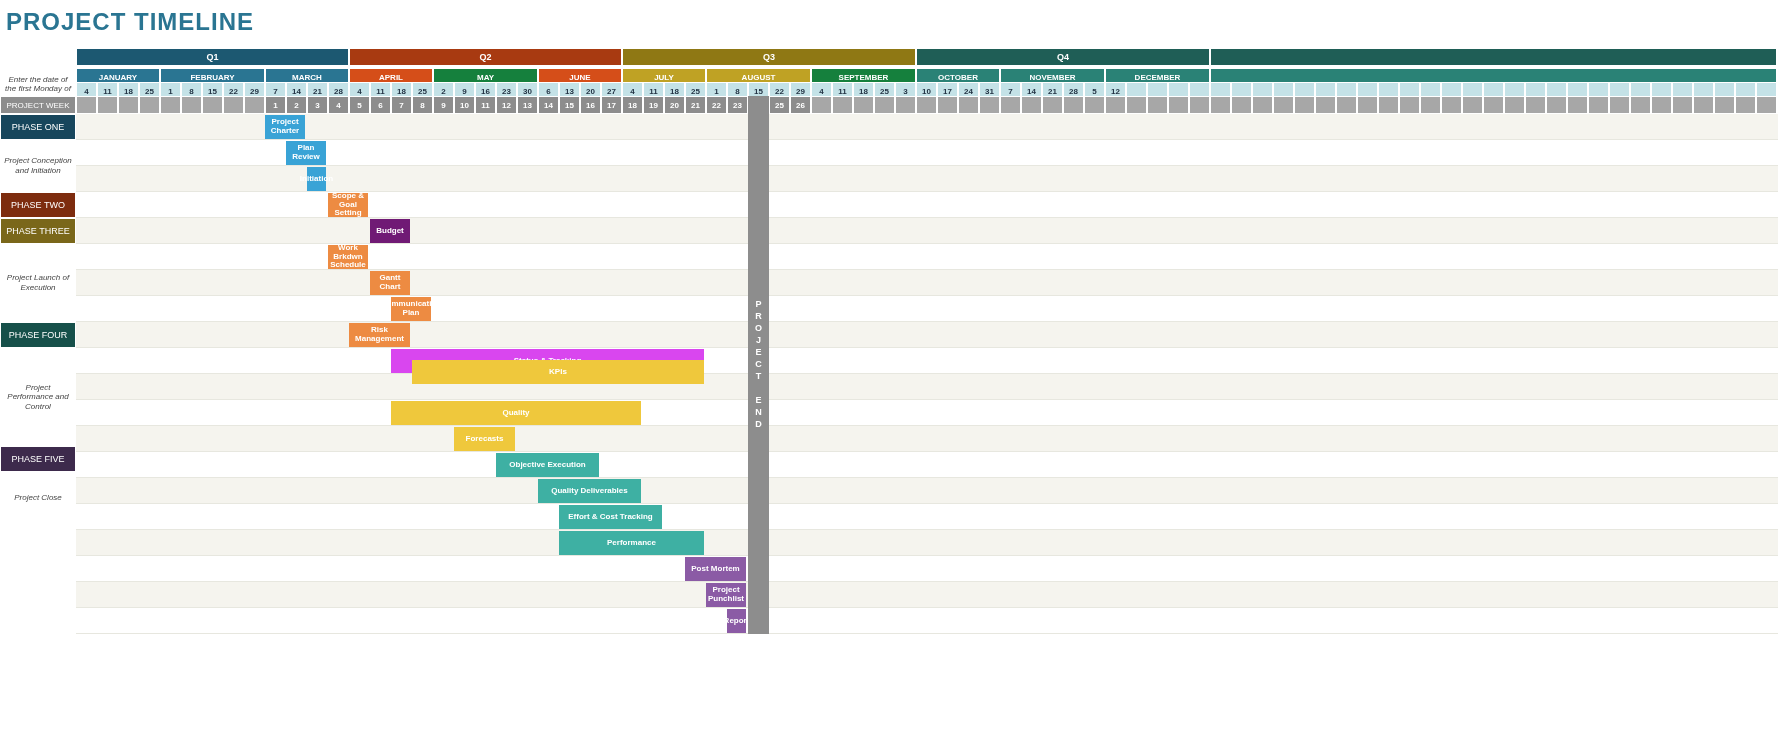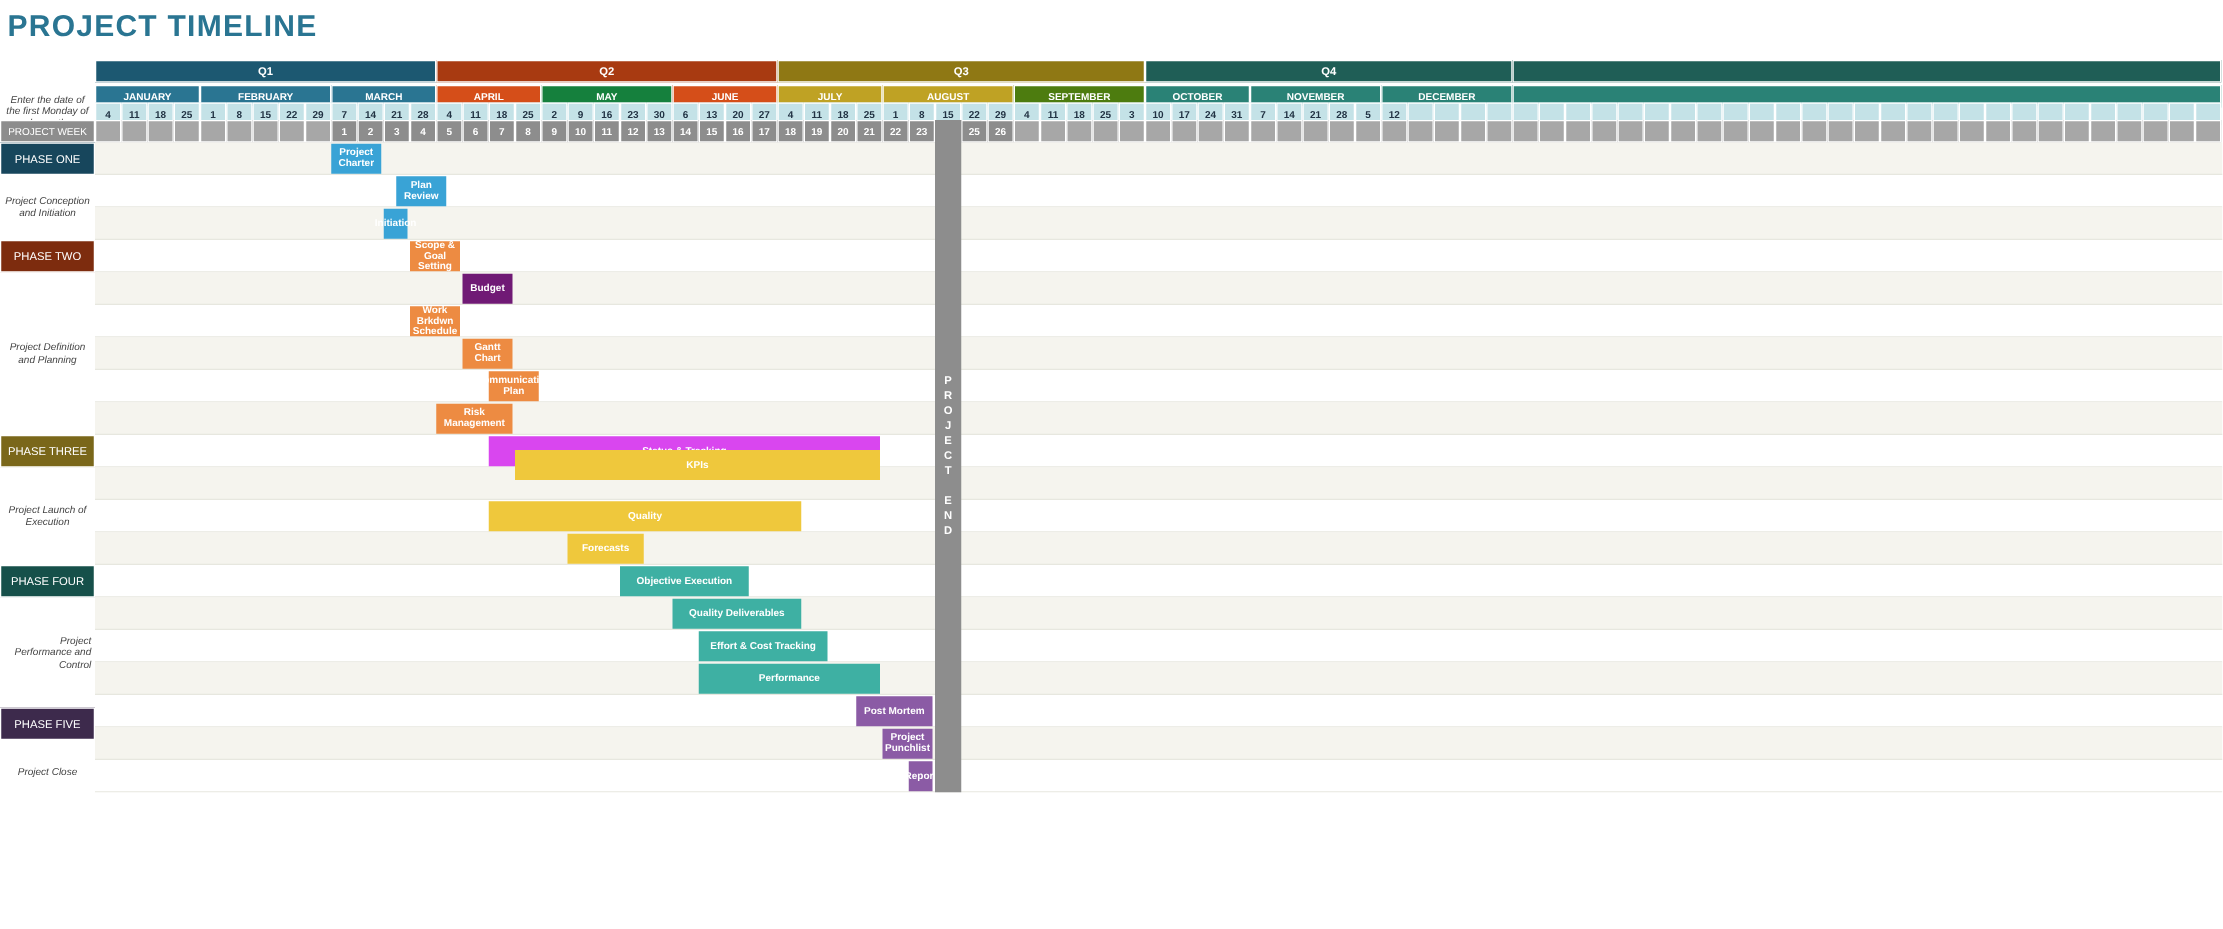--- a/index.html
+++ b/index.html
@@ -28,21 +28,21 @@
     <div class="grid" style="grid-auto-rows: 14px;">
       <div class="sidebar side-note"></div>
       <div class="cell" style="background: rgb(42, 117, 146); grid-column: span 4; font-size: 8px;">JANUARY</div>
       <div class="cell" style="background: rgb(42, 117, 146); grid-column: span 5; font-size: 8px;">FEBRUARY</div>
       <div class="cell" style="background: rgb(42, 117, 146); grid-column: span 4; font-size: 8px;">MARCH</div>
       <div class="cell" style="background: rgb(213, 78, 25); grid-column: span 4; font-size: 8px;">APRIL</div>
       <div class="cell" style="background: #15803d; grid-column: span 5; font-size: 8px;">MAY</div>
       <div class="cell" style="background: rgb(213, 78, 25); grid-column: span 4; font-size: 8px;">JUNE</div>
       <div class="cell" style="background: rgb(191, 162, 36); grid-column: span 4; font-size: 8px;">JULY</div>
       <div class="cell" style="background: rgb(191, 162, 36); grid-column: span 5; font-size: 8px;">AUGUST</div>
-      <div class="cell" style="background: #4d7c0f; grid-column: span 5; font-size: 8px;">SEPTEMBER</div>
+      <div class="cell" style="background: #15803d; grid-column: span 5; font-size: 8px;">SEPTEMBER</div>
       <div class="cell" style="background: rgb(42, 130, 118); grid-column: span 4; font-size: 8px;">OCTOBER</div>
       <div class="cell" style="background: rgb(42, 130, 118); grid-column: span 5; font-size: 8px;">NOVEMBER</div>
       <div class="cell" style="background: rgb(42, 130, 118); grid-column: span 5; font-size: 8px;">DECEMBER</div>
       <div class="cell" style="background: rgb(42, 130, 118); grid-column: span 27;"></div>
     </div>
     <div class="grid" style="grid-auto-rows: 14px;">
       <div class="sidebar side-note">Enter the date of the first Monday of each month --&gt;</div>
       <div class="cell" style="background: rgb(196, 226, 231); color: rgb(34, 51, 68); font-size: 8px;">4</div>
       <div class="cell" style="background: rgb(196, 226, 231); color: rgb(34, 51, 68); font-size: 8px;">11</div>
       <div class="cell" style="background: rgb(196, 226, 231); color: rgb(34, 51, 68); font-size: 8px;">18</div>
@@ -207,25 +207,24 @@
       <div class="cell" style="background: rgb(167, 167, 167); font-size: 8px;"></div>
       <div class="cell" style="background: rgb(167, 167, 167); font-size: 8px;"></div>
       <div class="cell" style="background: rgb(167, 167, 167); font-size: 8px;"></div>
       <div class="cell" style="background: rgb(167, 167, 167); font-size: 8px;"></div>
     </div>
     <div style="position: relative; display: flex;">
       <div style="width: 76px; flex-shrink: 0; height: 520px;">
         <div class="sidebar" style="background: rgb(23, 70, 92); height: 26px;">PHASE ONE</div>
         <div class="sidebar side-note" style="height: 52px;">Project Conception and Initiation</div>
         <div class="sidebar" style="background: rgb(125, 44, 14); height: 26px;">PHASE TWO</div>
-        <div class="sidebar side-note" style="height: 130px;">Project Definition and Planning</div>
         <div class="sidebar" style="background: rgb(122, 103, 26); height: 26px;">PHASE THREE</div>
         <div class="sidebar side-note" style="height: 78px;">Project Launch of Execution</div>
         <div class="sidebar" style="background: rgb(22, 80, 74); height: 26px;">PHASE FOUR</div>
-        <div class="sidebar side-note" style="height: 88px; text-align: right;">Project Performance and Control</div>
+        <div class="sidebar side-note" style="height: 98px;">Project Performance and Control</div>
         <div class="sidebar" style="background: rgb(61, 42, 76); height: 26px;">PHASE FIVE</div>
         <div class="sidebar side-note" style="height: 52px;">Project Close</div>
       </div>
       <div style="position: relative; flex: 1 1 0%; height: 520px;">
         <div class="row-line" style="position: absolute; left: 0px; right: 0px; top: 0px; height: 26px; background: rgb(245, 244, 238);"></div>
         <div class="row-line" style="position: absolute; left: 0px; right: 0px; top: 26px; height: 26px; background: rgb(255, 255, 255);"></div>
         <div class="row-line" style="position: absolute; left: 0px; right: 0px; top: 52px; height: 26px; background: rgb(245, 244, 238);"></div>
         <div class="row-line" style="position: absolute; left: 0px; right: 0px; top: 78px; height: 26px; background: rgb(255, 255, 255);"></div>
         <div class="row-line" style="position: absolute; left: 0px; right: 0px; top: 104px; height: 26px; background: rgb(245, 244, 238);"></div>
         <div class="row-line" style="position: absolute; left: 0px; right: 0px; top: 130px; height: 26px; background: rgb(255, 255, 255);"></div>
@@ -238,21 +237,21 @@
         <div class="row-line" style="position: absolute; left: 0px; right: 0px; top: 312px; height: 26px; background: rgb(245, 244, 238);"></div>
         <div class="row-line" style="position: absolute; left: 0px; right: 0px; top: 338px; height: 26px; background: rgb(255, 255, 255);"></div>
         <div class="row-line" style="position: absolute; left: 0px; right: 0px; top: 364px; height: 26px; background: rgb(245, 244, 238);"></div>
         <div class="row-line" style="position: absolute; left: 0px; right: 0px; top: 390px; height: 26px; background: rgb(255, 255, 255);"></div>
         <div class="row-line" style="position: absolute; left: 0px; right: 0px; top: 416px; height: 26px; background: rgb(245, 244, 238);"></div>
         <div class="row-line" style="position: absolute; left: 0px; right: 0px; top: 442px; height: 26px; background: rgb(255, 255, 255);"></div>
         <div class="row-line" style="position: absolute; left: 0px; right: 0px; top: 468px; height: 26px; background: rgb(245, 244, 238);"></div>
         <div class="row-line" style="position: absolute; left: 0px; right: 0px; top: 494px; height: 26px; background: rgb(255, 255, 255);"></div>
         <div style="position: absolute; top: -18px; bottom: 0px; left: 672px; width: 21px; background: rgb(141, 141, 141); display: flex; align-items: center; justify-content: center; writing-mode: vertical-rl; text-orientation: upright; color: rgb(255, 255, 255); font-size: 9px; font-weight: bold; letter-spacing: 2px; z-index: 3; height: 538px;">PROJECT END</div>
         <div class="task" style="left: 189px; width: 40px; top: 1px; height: 24px; background: rgb(57, 163, 214); z-index: 2;">Project Charter</div>
-        <div class="task" style="left: 210px; width: 40px; top: 27px; height: 24px; background: rgb(57, 163, 214); z-index: 2; margin-left: 31px;">Plan Review</div>
+        <div class="task" style="left: 210px; width: 40px; top: 27px; height: 24px; background: rgb(57, 163, 214); z-index: 2;">Plan Review</div>
         <div class="task" style="left: 231px; width: 19px; top: 53px; height: 24px; background: rgb(57, 163, 214); z-index: 2;">Initiation</div>
         <div class="task" style="left: 252px; width: 40px; top: 79px; height: 24px; background: rgb(237, 139, 66); z-index: 2;">Scope &amp; Goal Setting</div>
         <div class="task" style="left: 294px; width: 40px; top: 105px; height: 24px; background: #701a75; z-index: 2;">Budget</div>
         <div class="task" style="left: 252px; width: 40px; top: 131px; height: 24px; background: rgb(237, 139, 66); z-index: 2;">Work Brkdwn Schedule</div>
         <div class="task" style="left: 294px; width: 40px; top: 157px; height: 24px; background: rgb(237, 139, 66); z-index: 2;">Gantt Chart</div>
         <div class="task" style="left: 315px; width: 40px; top: 183px; height: 24px; background: rgb(237, 139, 66); z-index: 2;">Communication Plan</div>
         <div class="task" style="left: 273px; width: 61px; top: 209px; height: 24px; background: rgb(237, 139, 66); z-index: 2;">Risk Management</div>
         <div class="task" style="left: 315px; width: 313px; top: 235px; height: 24px; background: #d946ef; z-index: 2;">Status &amp; Tracking</div>
         <div class="task" style="left: 336px; width: 292px; top: 246px; height: 24px; background: rgb(239, 200, 60); z-index: 2;">KPIs</div>
         <div class="task" style="left: 315px; width: 250px; top: 287px; height: 24px; background: rgb(239, 200, 60); z-index: 2;">Quality</div>

